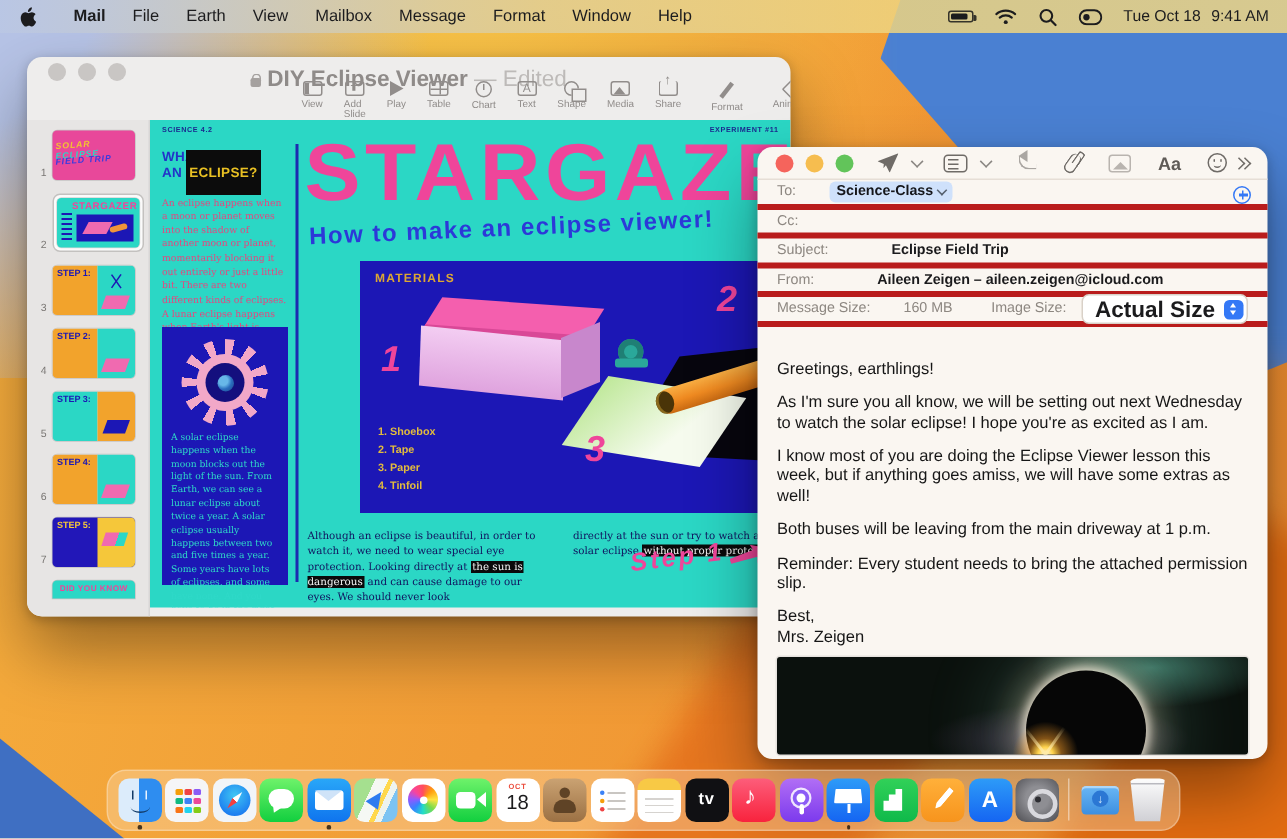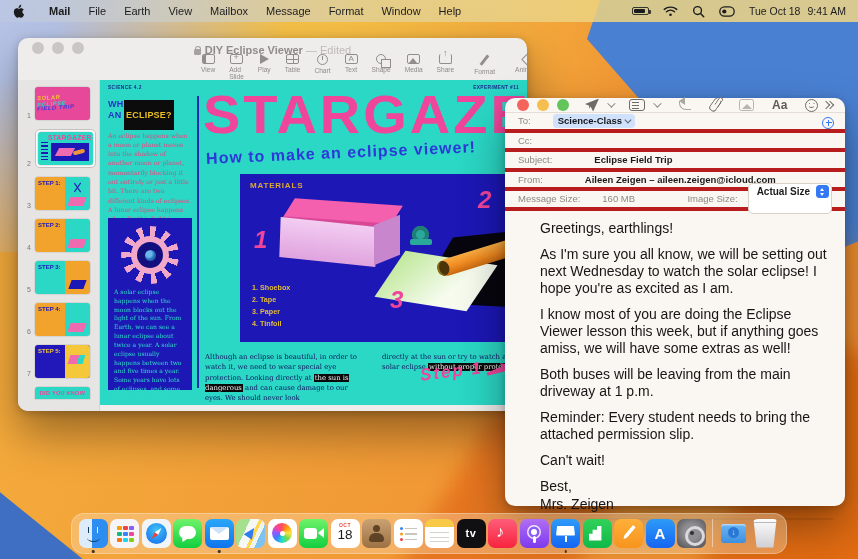--- a/index.html
+++ b/index.html
@@ -42,21 +42,21 @@
   
   .win { position:absolute; border-radius:10px; box-shadow: 0 22px 45px rgba(0,0,0,.38), 0 2px 8px rgba(0,0,0,.22); }
   .lights { display:flex; gap:8px; align-items:center; }
   .tl { width:12px; height:12px; border-radius:50%; }
   .tl-inactive { background:#c9c6c4; }
   .tl-close { background:#f5645c; } .tl-min { background:#f6bd4f; } .tl-max { background:#62c45a; }
 
   
   .kn { left:18px; top:38px; width:509px; height:373px; background:#eeedec; z-index:10; overflow:hidden; }
   .kn-titlebar { position:relative; height:15px; padding:4px 14px 0; display:flex; align-items:center; }
-  .kn-title { position:absolute; left:0; right:0; top:6px; text-align:center; font-size:11px; color:#8f8b89; font-weight:700; }
+  .kn-title { position:absolute; left:0; right:0; top:6px; text-align:center; font-size:15px; color:#8f8b89; font-weight:700; }
   .kn-title .edited { color:#bdbab8; font-weight:400; }
   .lock { display:inline-block; width:7px; height:6px; background:#a5a19f; border-radius:1.5px; position:relative; margin-right:4px; vertical-align:-1px; }
   .lock::before { content:""; position:absolute; left:1px; top:-3px; width:4px; height:4px; border:1px solid #a5a19f; border-bottom:none; border-radius:3px 3px 0 0; }
   .kn-toolbar { height:27px; display:flex; align-items:flex-start; padding-left:176px; gap:0; }
   .kn-tb { display:flex; flex-direction:column; align-items:center; gap:2px; padding:1px 7px; }
   .kn-tb span.lbl { font-size:6.6px; color:#8f8b89; }
   .kn-tb-div { width:1px; height:16px; background:#d7d4d2; margin:2px 3px 0; }
   .ticon { width:13px; height:10px; border:1.2px solid #918d8b; border-radius:2px; position:relative; }
   .ti-view { box-shadow: inset 3px 0 0 #918d8b; }
   .ti-add::before { content:"+"; position:absolute; left:2.5px; top:-3.5px; font-size:9px; color:#918d8b; }
@@ -174,25 +174,25 @@
   .mrow .lab { color:#8d8781; margin-right:5px; }
   .pill { background:#cfe1fb; color:#15161a; border-radius:4px; padding:1px 5px 1.5px; font-weight:600; display:inline-flex; align-items:center; gap:3px; }
   .pill i { width:4.5px; height:4.5px; border-right:1.2px solid #55606e; border-bottom:1.2px solid #55606e; transform:rotate(45deg) translateY(-1px); display:block; }
   .addbtn { position:absolute; right:11px; top:3.5px; width:12px; height:12px; border:1.3px solid #3478f6; border-radius:50%; }
   .addbtn::before,.addbtn::after { content:""; position:absolute; background:#3478f6; }
   .addbtn::before { left:2.5px; top:4.6px; width:6.5px; height:1.2px; }
   .addbtn::after { left:5.1px; top:2px; width:1.2px; height:6.5px; }
   .mrow .val { color:#1b1b1d; font-weight:600;padding-left:20px; }
   .mrow.size { color:#8d8781; }
   .isize { margin-left:auto; display:flex; align-items:center; gap:5px; }
-  .selbox { display:flex; align-items:center; gap:6px; background:#fff; border:1px solid #d9d1c8; border-radius:5px; padding:1px 2px 15px 8px; font-size:10px; font-weight:600; color:#1b1b1d;text-align:right; }
+  .selbox { display:flex; align-items:center; gap:6px; background:#fff; border:1px solid #d9d1c8; border-radius:5px; padding:1px 2px 0 8px; font-size:15px; font-weight:600; color:#1b1b1d;text-align:right; }
   .stepper { width:13px; height:13px; background:#3478f6; border-radius:3.5px; position:relative; }
   .stepper::before { content:""; position:absolute; left:4px; top:2.5px; border-left:2.6px solid transparent; border-right:2.6px solid transparent; border-bottom:3px solid #fff; }
   .stepper::after { content:""; position:absolute; left:4px; bottom:2.5px; border-left:2.6px solid transparent; border-right:2.6px solid transparent; border-top:3px solid #fff; }
-  .mbody { padding:9px 13px 0; font-size:14px; line-height:1.22; color:#161616; flex:1;margin-left:22px; }
+  .mbody { padding:22px 13px 0; font-size:11px; line-height:1.22; color:#161616; flex:1; }
   .mbody p { margin-bottom:9px; }
   .mbody .sig { margin-bottom:0; }
   .photo { position:relative; margin:6px 13px 3px; height:110px; border-radius:2px; overflow:hidden;
     background:#0b110d; box-shadow:0 0 0 1px rgba(0,0,0,.08); }
   .photo .glow-teal { position:absolute; left:52%; top:-35%; width:55%; height:90%;
     background: radial-gradient(ellipse at center, rgba(115,225,195,.45) 0%, transparent 65%); }
   .photo .glow-purple { position:absolute; left:30%; top:45%; width:60%; height:80%;
     background: radial-gradient(ellipse at center, rgba(190,125,215,.28) 0%, transparent 65%); }
   .moon { position:absolute; left:53%; top:14%; width:80px; height:80px; border-radius:50%; background:#060606;
     box-shadow: 0 0 7px 2px rgba(255,244,228,.85), 0 0 22px 8px rgba(255,226,190,.35), 0 0 48px 22px rgba(130,215,195,.18); }
@@ -578,21 +578,20 @@
         </span>
       </span>
     </div>
 
     <div class="mbody">
       <p>Greetings, earthlings!</p>
       <p>As I'm sure you all know, we will be setting out next Wednesday to watch the solar eclipse! I hope you're as excited as I am.</p>
       <p>I know most of you are doing the Eclipse Viewer lesson this week, but if anything goes amiss, we will have some extras as well!</p>
       <p>Both buses will be leaving from the main driveway at 1 p.m.</p>
       <p>Reminder: Every student needs to bring the attached permission slip.</p>
-      <p>Can't wait!</p>
       <p class="sig">Best,</p>
       <p class="sig">Mrs. Zeigen</p>
     </div>
 
     <div class="photo">
       <i class="glow-teal"></i>
       <i class="glow-purple"></i>
       <i class="moon"></i>
       <i class="flare"></i>
     </div>

